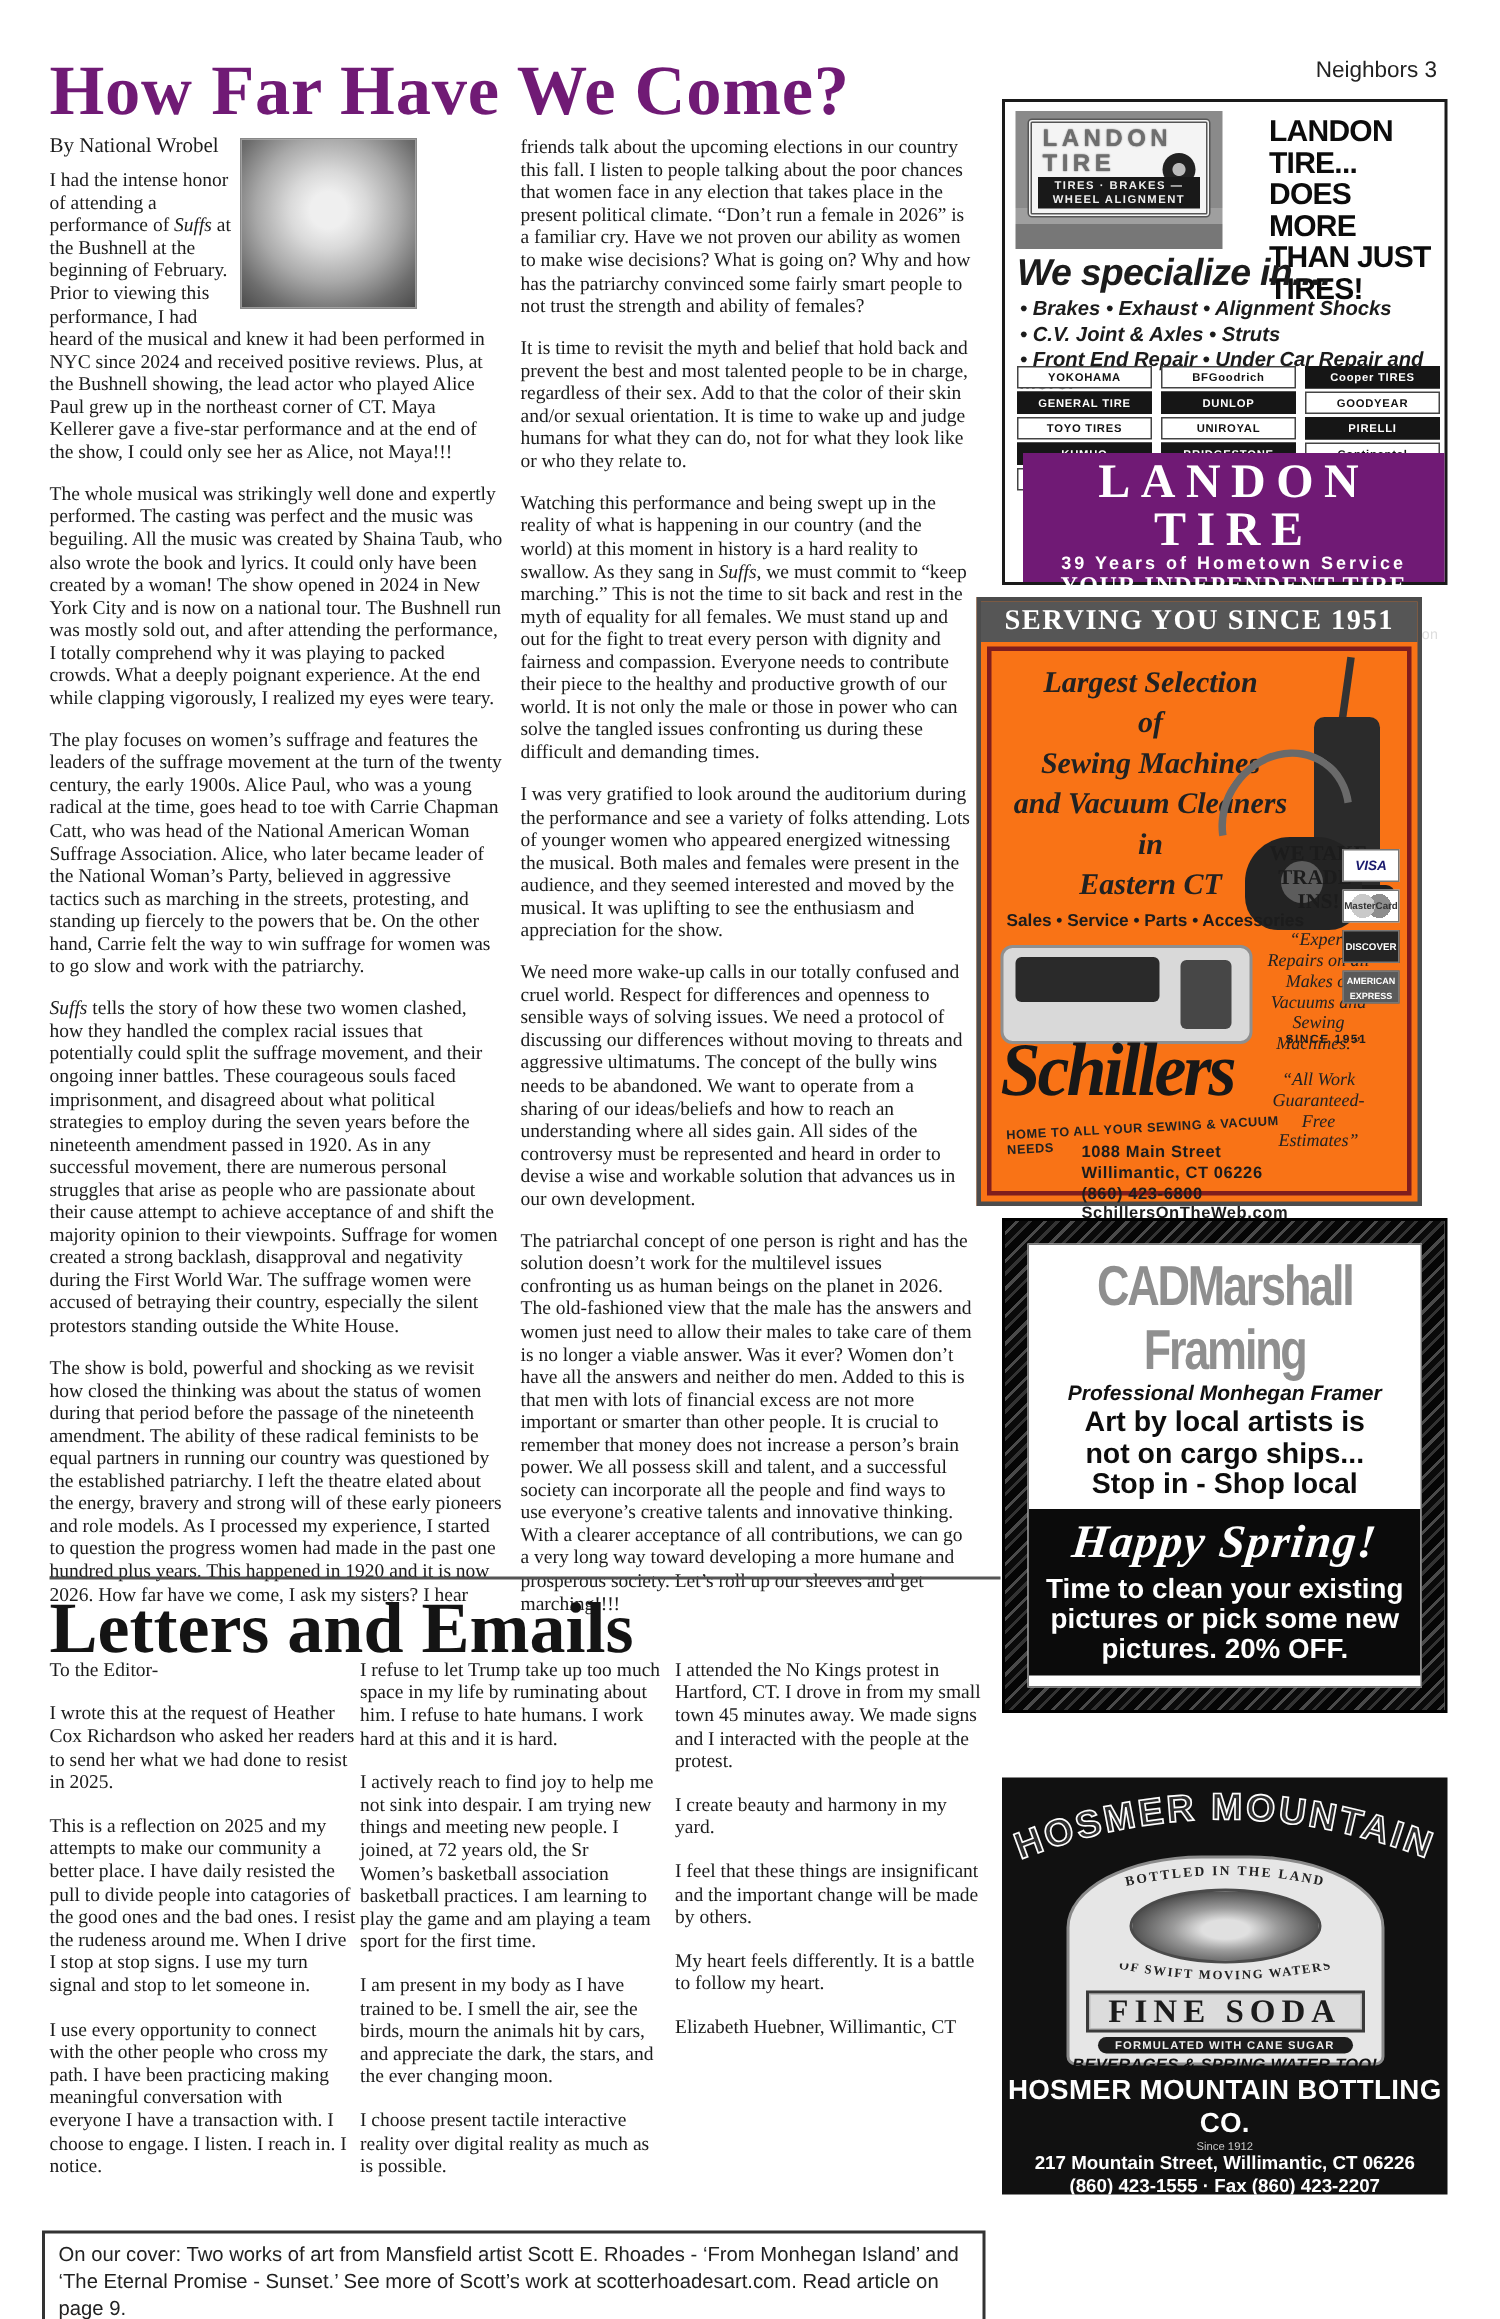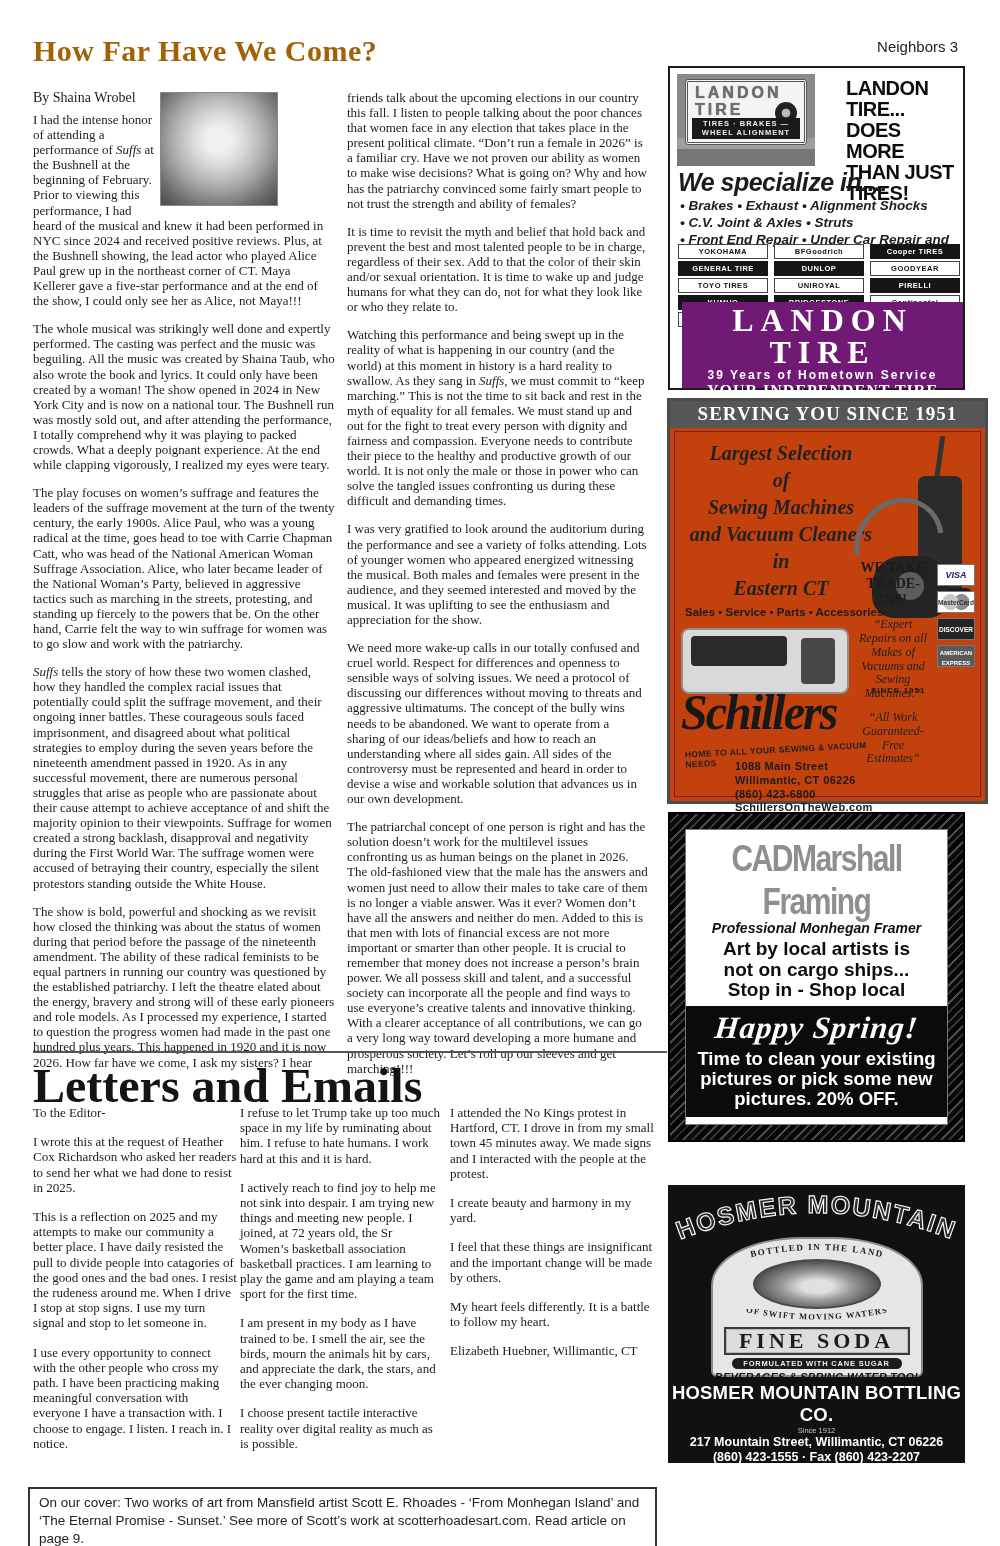--- a/index.html
+++ b/index.html
@@ -5,21 +5,21 @@
   * { margin:0; padding:0; box-sizing:border-box; }
   html,body { background:#e9e9e9; }
   #page {
     position:relative; width:1000px; height:1546px; background:#ffffff;
     font-family:"Liberation Serif", serif; color:#1c1c1c; margin:0 auto; overflow:hidden;
   }
   .abs { position:absolute; }
 
   
   .masthead { top:38px; right:42px; font:15px "Liberation Sans", sans-serif; color:#222; }
-  .article-title { left:33px; top:34px; width:640px; font-size:30px; letter-spacing:.5px; color:#a16207; }
+  .article-title { left:33px; top:34px; width:640px; font-size:47px; letter-spacing:.5px; color:#701a75; }
   .byline { left:33px; top:90px; font-size:14px; }
   .author-photo {
     left:160px; top:92px; width:118px; height:114px;
     background:
       radial-gradient(circle at 50% 42%, #efefef 0 14%, #d9d9d9 30%, #a9a9a9 55%, #6d6d6d 80%, #4a4a4a 100%);
     border:1px solid #888;
   }
   .col { font-size:13px; line-height:1.162; text-align:left; }
   .col p { margin-bottom:13px; }
   .article-col1 { left:33px; top:112px; width:302px; }
@@ -65,24 +65,24 @@
   .brand-col1 .brand-badge:nth-child(even), .brand-col2 .brand-badge:nth-child(even),
   .brand-col3 .brand-badge:nth-child(odd) { background:#161616; color:#fff; border-color:#161616; }
   .landon-banner { position:absolute; left:12px; right:0; bottom:0; height:86px; background:#701a75; color:#fff; text-align:center; }
   .banner-title { font:bold 32px "Liberation Serif", serif; letter-spacing:7px; line-height:1.0; margin-top:2px; }
   .banner-years { font:bold 12px "Liberation Sans", sans-serif; letter-spacing:2px; }
   .banner-dealer { font:bold 16px "Liberation Serif", serif; letter-spacing:1px; }
   .banner-location { font:9.5px "Liberation Sans", sans-serif; color:#ddd; letter-spacing:.2px; }
   .banner-hours { font:bold 12.5px "Liberation Sans", sans-serif; letter-spacing:.2px; }
 
   
-  .ad-schillers { left:667px; top:398px; width:321px; height:406px; border:3px solid #4c4c4c; background:#c2410c; }
+  .ad-schillers { left:651px; top:398px; width:297px; height:406px; border:3px solid #4c4c4c; background:#f97316; }
   .sch-bar { background:#565656; color:#fff; text-align:center; font:bold 19px "Liberation Serif", serif;
     letter-spacing:1px; padding:2px 0 3px; }
-  .sch-body { position:absolute; left:4px; right:4px; top:30px; bottom:4px; border:1px solid #7f1d1d; }
+  .sch-body { position:absolute; left:4px; right:4px; top:30px; bottom:4px; border:3px solid #7f1d1d; }
   .sch-selection { position:absolute; left:6px; top:8px; width:200px; text-align:center;
     font:bold italic 20px "Liberation Serif", serif; line-height:1.35; color:#222; }
   .sch-services { position:absolute; left:10px; top:174px; font:bold 11.5px "Liberation Sans", sans-serif; }
   .vacuum-image { position:absolute; right:4px; top:4px; width:120px; height:210px; }
   .vac-handle { position:absolute; right:34px; top:0; width:5px; height:46px; background:#333; transform:rotate(8deg); }
   .vac-upright { position:absolute; right:14px; top:40px; width:44px; height:120px; background:#2b2b2b; border-radius:7px; }
   .vac-base { position:absolute; right:4px; top:152px; width:72px; height:16px; background:#1d1d1d; border-radius:6px; }
   .vac-hose { position:absolute; left:0px; top:60px; width:86px; height:96px; border:5px solid #6a6a6a;
     border-radius:50%; border-color:#6a6a6a transparent transparent #6a6a6a; transform:rotate(35deg); }
   .vac-canister { position:absolute; left:16px; top:120px; width:78px; height:62px; background:#232323;
@@ -145,21 +145,21 @@
   .hosmer-line { font:bold 12.5px "Liberation Sans", sans-serif; color:#fff; line-height:1.18; }
 </style>
 </head>
 <body>
 
 <div id="page">
 
   <div class="abs masthead">Neighbors  3</div>
 
   <h1 class="abs article-title">How Far Have We Come?</h1>
-  <div class="abs byline">By Shaina Wrobel</div>
+  <div class="abs byline">By National Wrobel</div>
   <div class="abs author-photo"></div>
 
   <div class="abs col article-col1">
     <div class="photo-spacer"></div>
     <div>
         <p>I had the intense honor of attending a performance of <i>Suffs</i> at the Bushnell at the beginning of February. Prior to viewing this performance, I had heard of the musical and knew it had been performed in NYC since 2024 and received positive reviews. Plus, at the Bushnell showing, the lead actor who played Alice Paul grew up in the northeast corner of CT. Maya Kellerer gave a five-star performance and at the end of the show, I could only see her as Alice, not Maya!!!</p>
         <p>The whole musical was strikingly well done and expertly performed. The casting was perfect and the music was beguiling. All the music was created by Shaina Taub, who also wrote the book and lyrics. It could only have been created by a woman! The show opened in 2024 in New York City and is now on a national tour. The Bushnell run was mostly sold out, and after attending the performance, I totally comprehend why it was playing to packed crowds. What a deeply poignant experience. At the end while clapping vigorously, I realized my eyes were teary.</p>
         <p>The play focuses on women’s suffrage and features the leaders of the suffrage movement at the turn of the twenty century, the early 1900s. Alice Paul, who was a young radical at the time, goes head to toe with Carrie Chapman Catt, who was head of the National American Woman Suffrage Association. Alice, who later became leader of the National Woman’s Party, believed in aggressive tactics such as marching in the streets, protesting, and standing up fiercely to the powers that be. On the other hand, Carrie felt the way to win suffrage for women was to go slow and work with the patriarchy.</p>
         <p><i>Suffs</i> tells the story of how these two women clashed, how they handled the complex racial issues that potentially could split the suffrage movement, and their ongoing inner battles. These courageous souls faced imprisonment, and disagreed about what political strategies to employ during the seven years before the nineteenth amendment passed in 1920. As in any successful movement, there are numerous personal struggles that arise as people who are passionate about their cause attempt to achieve acceptance of and shift the majority opinion to their viewpoints. Suffrage for women created a strong backlash, disapproval and negativity during the First World War. The suffrage women were accused of betraying their country, especially the silent protestors standing outside the White House.</p>
         <p>The show is bold, powerful and shocking as we revisit how closed the thinking was about the status of women during that period before the passage of the nineteenth amendment. The ability of these radical feminists to be equal partners in running our country was questioned by the established patriarchy. I left the theatre elated about the energy, bravery and strong will of these early pioneers and role models. As I processed my experience, I started to question the progress women had made in the past one hundred plus years. This happened in 1920 and it is now 2026. How far have we come, I ask my sisters? I hear</p>

